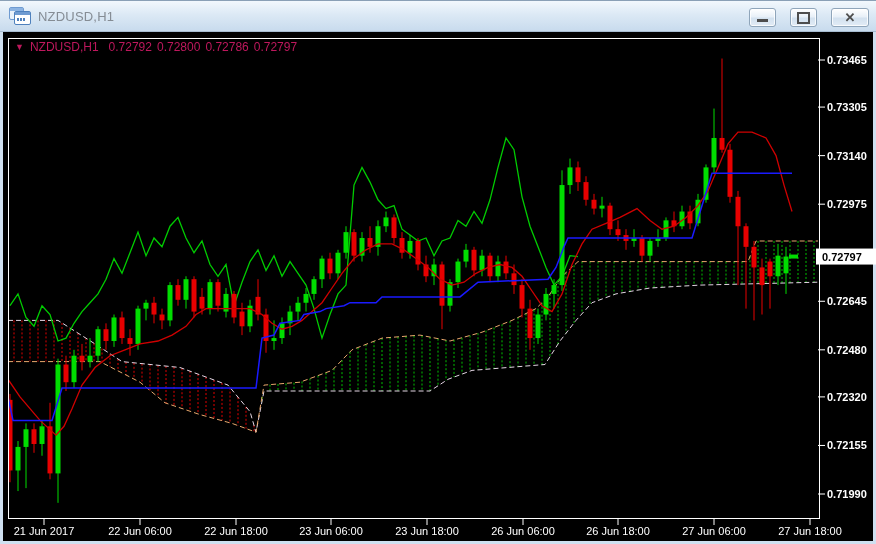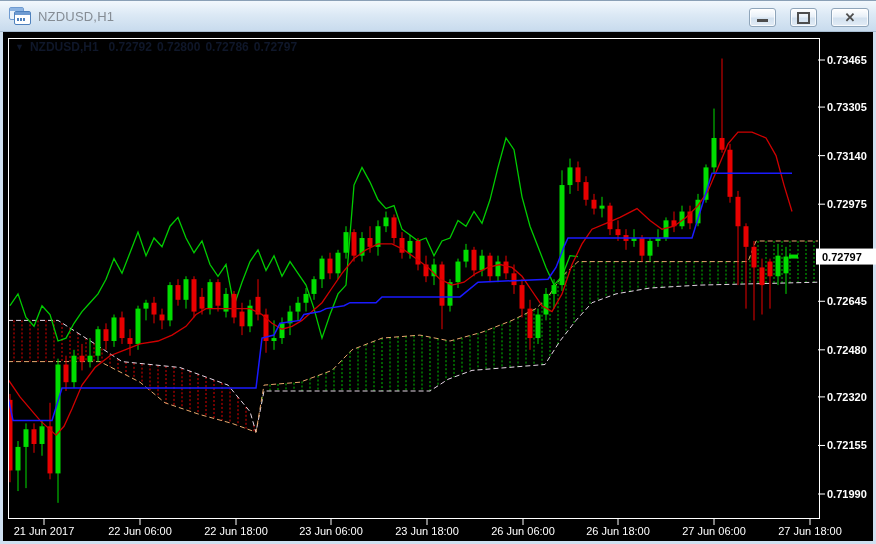--- a/index.html
+++ b/index.html
@@ -37,22 +37,22 @@
     background:linear-gradient(180deg,#ffffff 0%,#e8f0f8 45%,#d3e1ef 55%,#e2ecf6 100%);
     box-shadow:inset 0 0 0 1px rgba(255,255,255,.8);
     display:flex;align-items:center;justify-content:center;padding:0;
   }
   .win-btn.small{width:27px}
   .win-btn.wide{width:38px}
   .glyph-min{width:11px;height:3px;background:#4d4d4d;margin-top:6px}
   .glyph-max{width:9px;height:8px;border:2px solid #4d4d4d;background:transparent}
   .glyph-close{font-size:13px;font-weight:bold;color:#4d4d4d;line-height:1}
   .info-bar{
-    position:absolute;left:15px;top:39px;z-index:2;color:#0f172a;
-    font-size:12px;font-weight:700;white-space:nowrap;
+    position:absolute;left:15px;top:39px;z-index:2;color:#be185d;
+    font-size:12px;font-weight:400;white-space:nowrap;
   }
   .info-bar .tri{font-size:9px;margin-right:6px;vertical-align:1px}
   .info-bar span{margin-right:5px}
   .info-bar .sym{margin-right:10px}
 </style>
 </head>
 <body>
 
 <div class="titlebar">
   <span class="app-icon">

